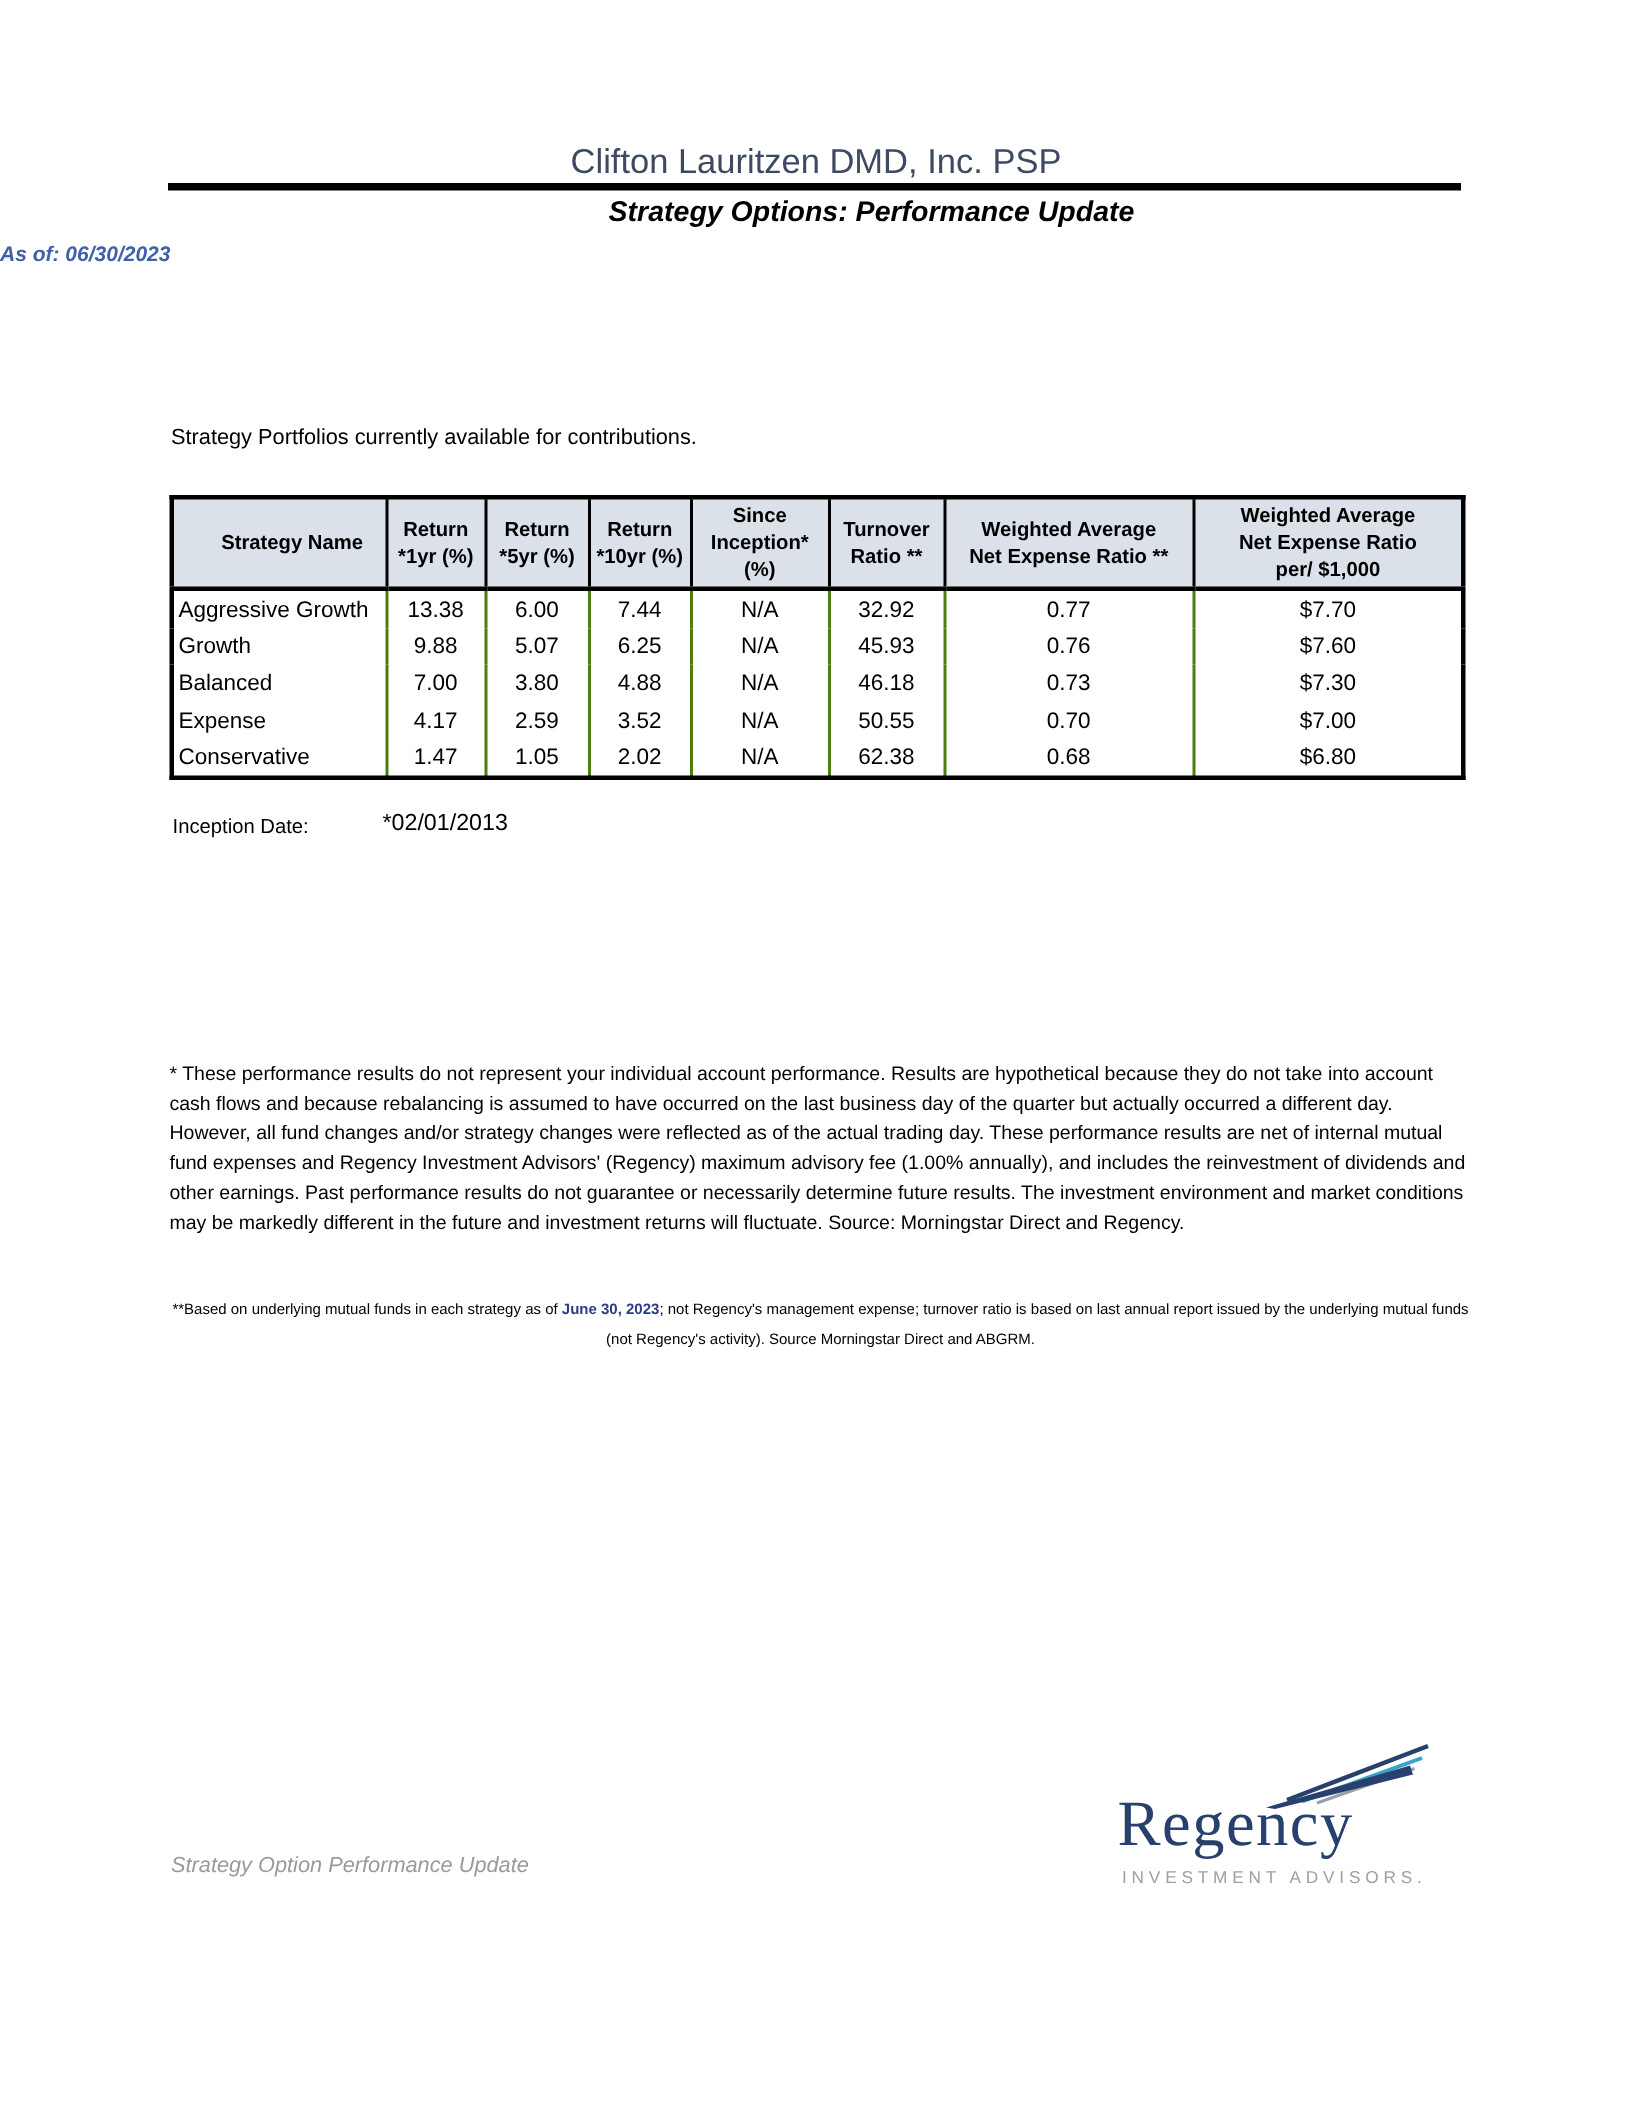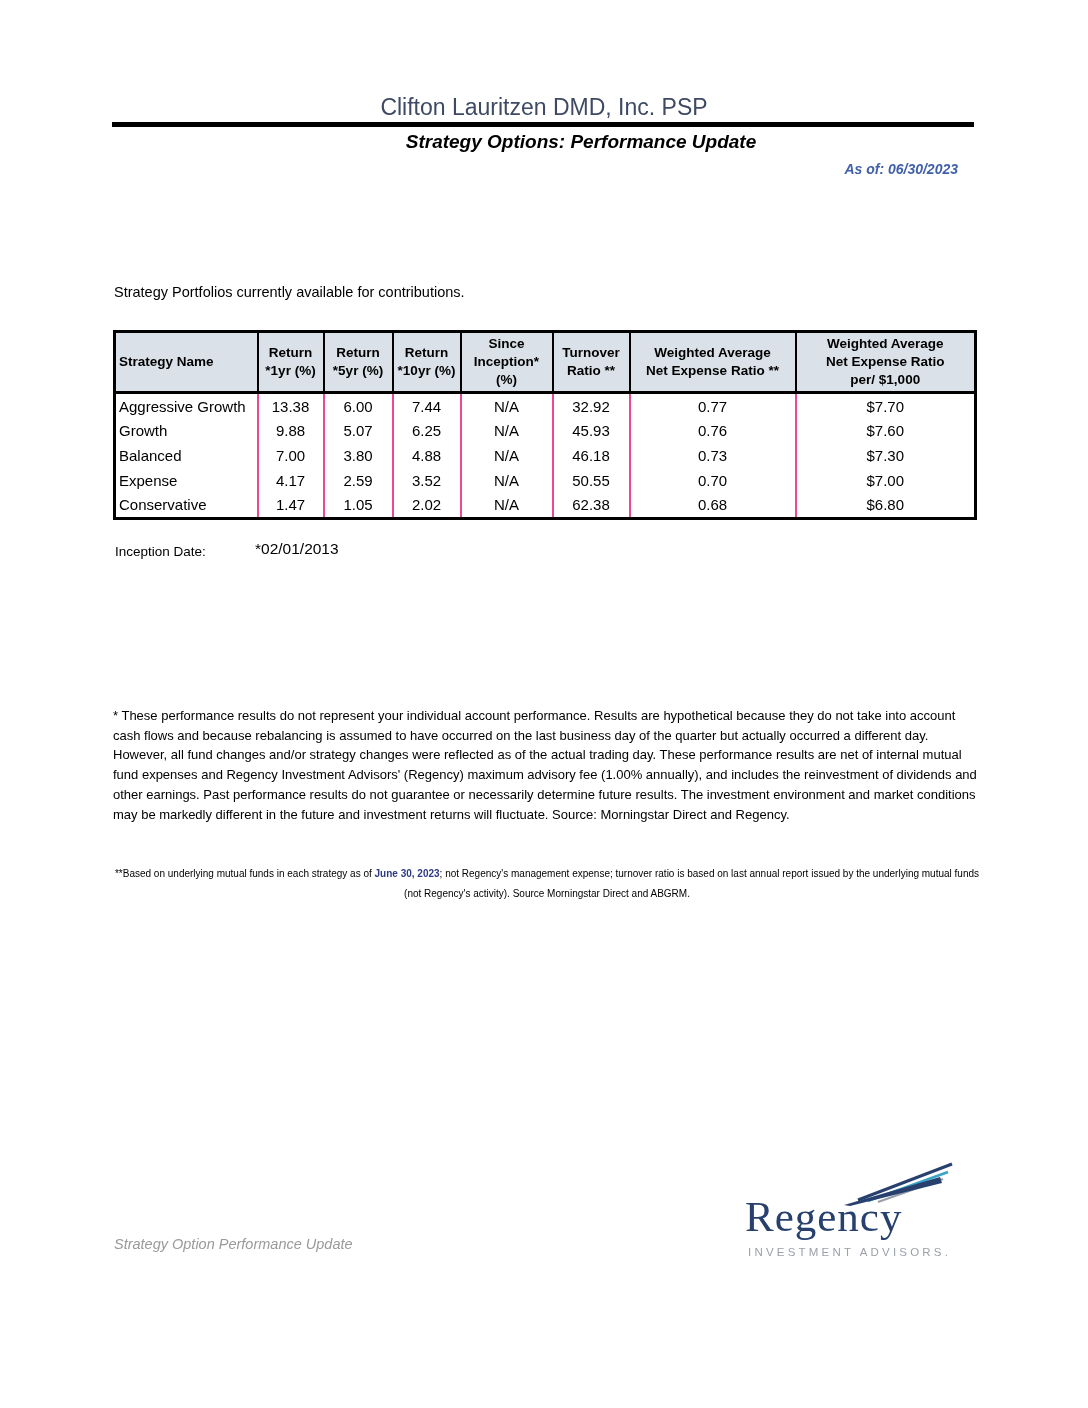--- a/index.html
+++ b/index.html
@@ -29,21 +29,21 @@
   .title-rule{
     position:absolute;top:122px;left:112px;width:862px;height:5px;
     background:#000;
   }
   .doc-subtitle{
     position:absolute;top:131px;left:0;width:1088px;
     text-align:center;font-size:19px;font-weight:bold;font-style:italic;color:#000;padding-left:37px;
   }
   .as-of{
     position:absolute;top:161px;left:0;width:958px;
-    text-align:right;font-size:14px;font-weight:bold;font-style:italic;
+    text-align:left;font-size:14px;font-weight:bold;font-style:italic;
     color:var(--accent_blue);
   }
   .intro{
     position:absolute;top:284px;left:114px;
     font-size:14.5px;color:#000;
   }
   .perf-table{
     position:absolute;top:330px;left:113px;
     width:861px;
     border-collapse:collapse;table-layout:fixed;
@@ -52,27 +52,27 @@
   .perf-table th{
     background:var(--header_bg);
     font-size:13.5px;font-weight:bold;color:#000;
     text-align:center;vertical-align:middle;
     height:56px;line-height:1.35;
     border-right:2px solid #000;
     border-bottom:3px solid #000;
     white-space:pre-line;
     padding:1px 2px;
   }
-  .perf-table th.first{text-align:left;padding-left:3px;}
+  .perf-table th.first{text-align:center;padding-left:19px;}
   .perf-table th:last-child{border-right:none;}
   .perf-table td{
     font-size:15px;color:#000;
     text-align:center;vertical-align:middle;
     height:24.6px;
-    border-right:2px solid #ec4899;
+    border-right:2px solid #4d7c0f;
     padding:0 2px;
   }
   .perf-table td:last-child{border-right:none;}
   .perf-table td.first{text-align:left;padding-left:3px;}
   .inception{
     position:absolute;top:542px;left:115px;width:500px;height:22px;
   }
   .inception .label{font-size:13.5px;color:#000;}
   .inception .value{
     position:absolute;left:140px;top:-2px;

